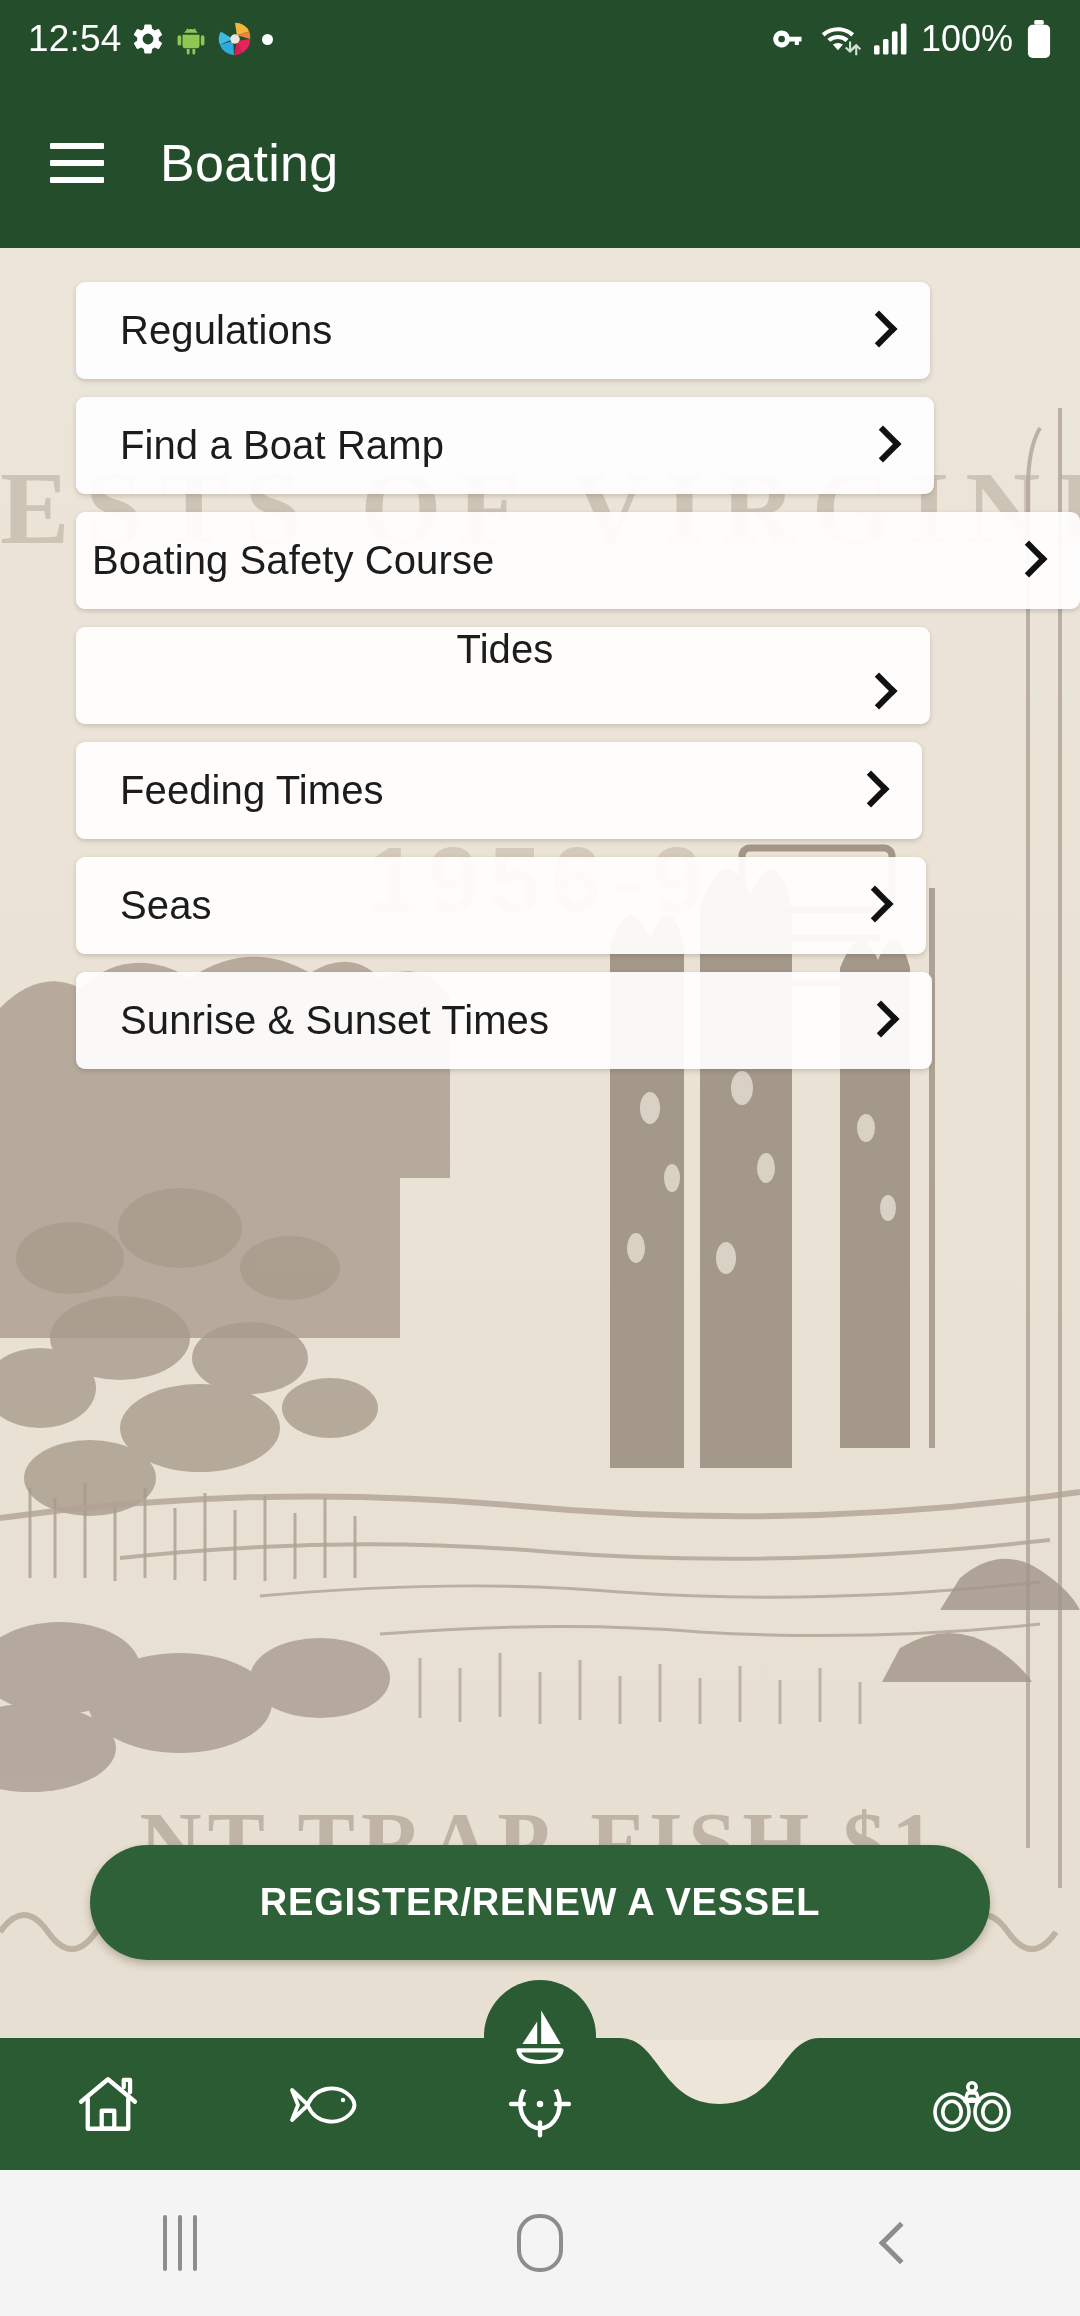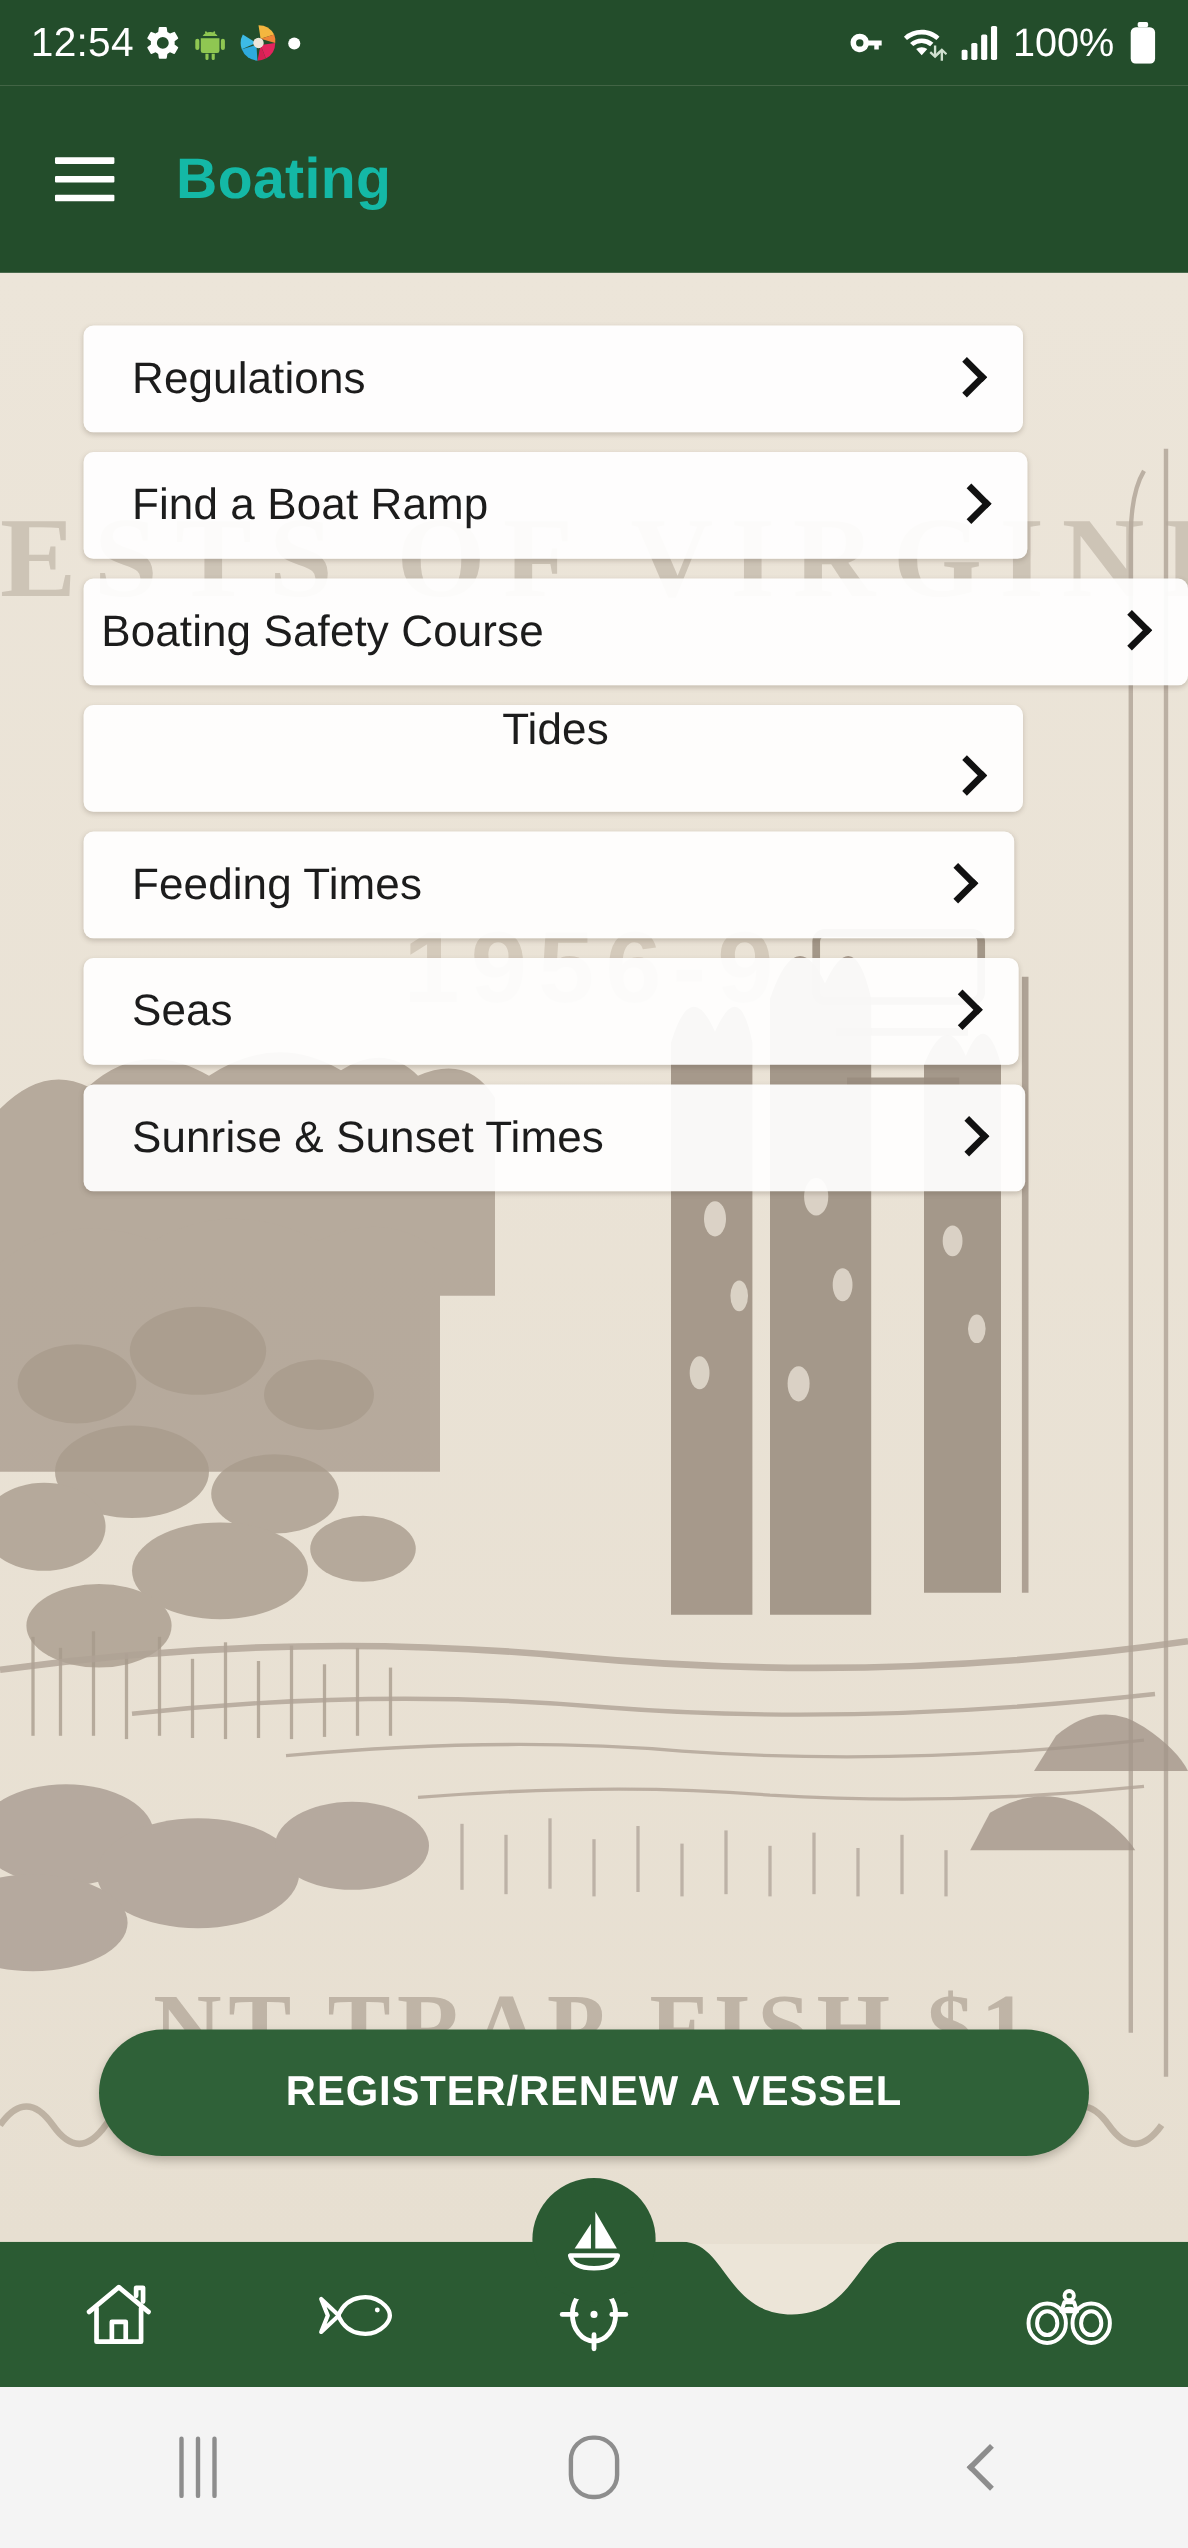--- a/index.html
+++ b/index.html
@@ -25,21 +25,21 @@
   .dot-small { width:11px; height:11px; border-radius:50%; background:#fff; display:block; }
 
   
   .appbar {
     position:absolute; top:78px; left:0; width:1080px; height:170px;
     background:#234d2b; display:flex; align-items:center; padding-left:50px; z-index:39;
   }
   .hamburger { width:54px; height:40px; display:flex; flex-direction:column;
     justify-content:space-between; cursor:pointer; }
   .hamburger span { display:block; height:6px; background:#fff; border-radius:1px; width:100%; }
-  .appbar-title { color:#14b8a6; font-size:52px; margin-left:56px; font-weight:700; letter-spacing:.3px; }
+  .appbar-title { color:#ffffff; font-size:52px; margin-left:56px; font-weight:400; letter-spacing:.3px; }
 
   
   .bg-art {
     position:absolute; top:248px; left:0; width:1080px; height:1792px;
     background:#ece5d9; overflow:hidden; z-index:1;
   }
   .bg-noise{
     position:absolute; inset:0;
     background-image:
       repeating-linear-gradient(0deg, rgba(160,148,132,.07) 0 1px, transparent 1px 3px),
@@ -60,21 +60,21 @@
     position:absolute; top:1545px; left:0; width:1080px; text-align:center;
     font-family:"Liberation Serif", serif; font-weight:700;
     font-size:86px; letter-spacing:6px; color:#b2a698; opacity:.75; white-space:nowrap;
   }
   .engrave { position:absolute; left:0; top:0; width:1080px; height:1792px; }
 
   
   .scallop { position:absolute; left:0; top:1640px; width:1080px; height:70px; }
 
   
-  .menu { position:absolute; top:296px; left:0; width:1080px; z-index:10; }
+  .menu { position:absolute; top:282px; left:0; width:1080px; z-index:10; }
   .card {
     position:relative; height:97px; margin:0 0 18px 0;
     background:rgba(255,255,255,.93);
     border-radius:9px;
     box-shadow:0 2px 5px rgba(80,70,55,.23);
     display:flex; align-items:center;
     padding:0 40px 0 44px;
     margin-left:76px;
   }
   .card-label { font-size:40px; color:#1c1c1c; letter-spacing:.1px; }

